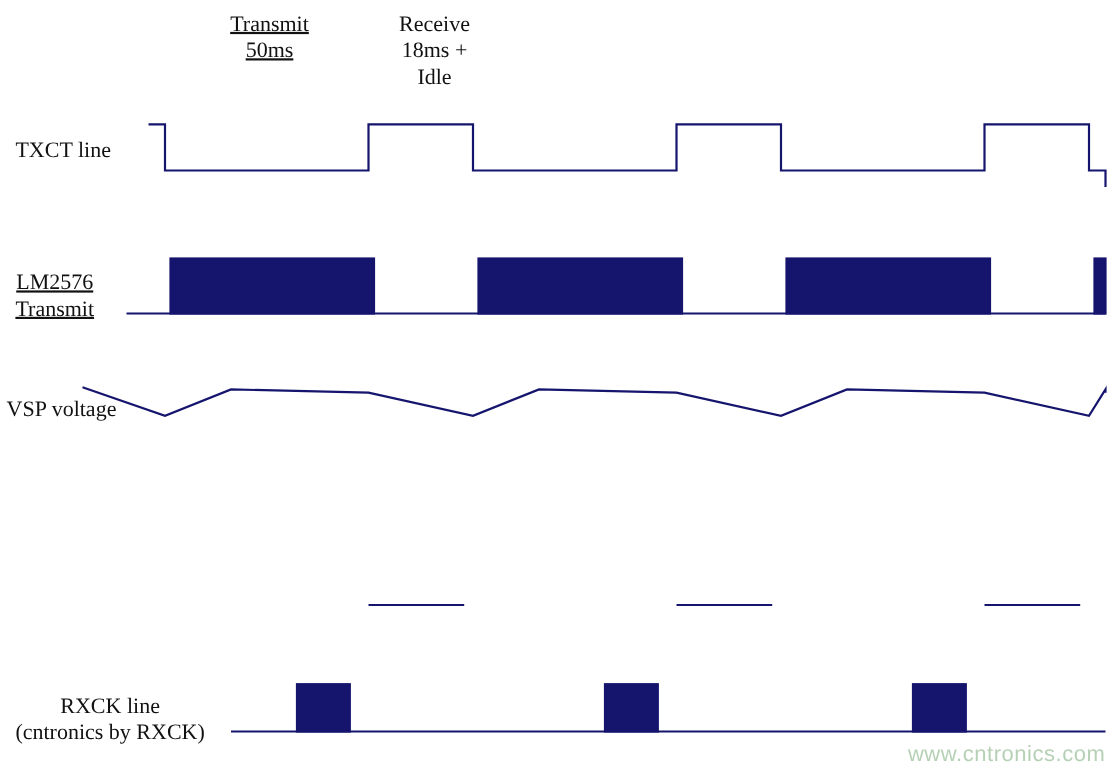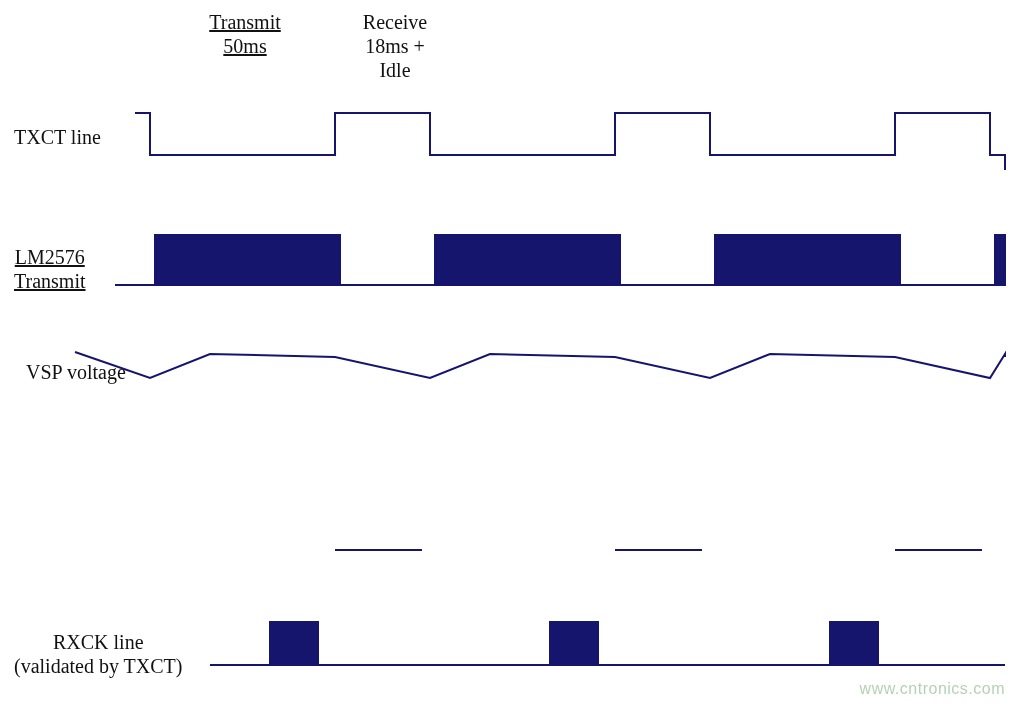--- a/index.html
+++ b/index.html
@@ -1,20 +1,20 @@
 <!DOCTYPE html>
 <html><head>
 <meta charset="utf-8">
 <style>
   * { box-sizing: border-box; margin: 0; padding: 0; }
   html, body { width: 1013px; height: 706px; background: #ffffff; font-family: "Times New Roman", Times, serif; position: relative; overflow: hidden; }
   .label { position: absolute; font-size: 20px; color: #111; line-height: 1.2; text-align: center; }
   .label.left { text-align: center; }
   .svg-layer { position: absolute; left: 0; top: 0; }
-  .watermark { position: absolute; right: 8px; bottom: 8px; font-family: Arial, sans-serif; font-size: 16px; color: rgba(120,170,120,0.55); letter-spacing: 0.5px; }
+  .watermark { position: absolute; right: 8px; bottom: 8px; font-family: Arial, sans-serif; font-size: 20px; color: rgba(120,170,120,0.55); letter-spacing: 0.5px; }
 </style>
 </head>
 <body>
 
 <div class="label" style="left:200px; top:10px; width:90px;text-decoration:underline;">
   <span>Transmit</span><br>
   <span>50ms</span>
 </div>
 <div class="label" style="left:350px; top:10px; width:90px;text-align:center;">
   <span>Receive</span><br>
@@ -22,25 +22,25 @@
   <span>Idle</span>
 </div>
 
 <div class="label left" style="left:14px; top:125px;">TXCT line</div>
 
 <div class="label left" style="left:14px; top:245px;text-decoration:underline;">
   <span>LM2576</span><br>
   <span>Transmit</span>
 </div>
 
-<div class="label left" style="left:26px; top:360px;">VSP voltage</div>
+<div class="label left" style="left:6px; top:360px;">VSP voltage</div>
 
 <div class="label left" style="left:14px; top:630px;">
   <span>RXCK line</span><br>
-  <span>(validated by TXCT)</span>
+  <span>(cntronics by RXCK)</span>
 </div>
 
 <svg class="svg-layer" width="1013" height="706">
   <g id="txct-g" fill="none" stroke="#15156e" stroke-width="2">
       <path d="M 135 113 L 150 113 L 150 155 L 335 155 L 335 113 L 430 113 L 430 155 L 615 155 L 615 113 L 710 113 L 710 155 L 895 155 L 895 113 L 990 113 L 990 155 L 1005 155 L 1005 170"></path>
     </g>
   <g id="lm2576-g" fill="#15156e" stroke="#15156e" stroke-width="2">
       <line x1="115" y1="285" x2="1005" y2="285"></line>
       <rect x="155" y="235" width="185" height="50"></rect>
       <rect x="435" y="235" width="185" height="50"></rect>

